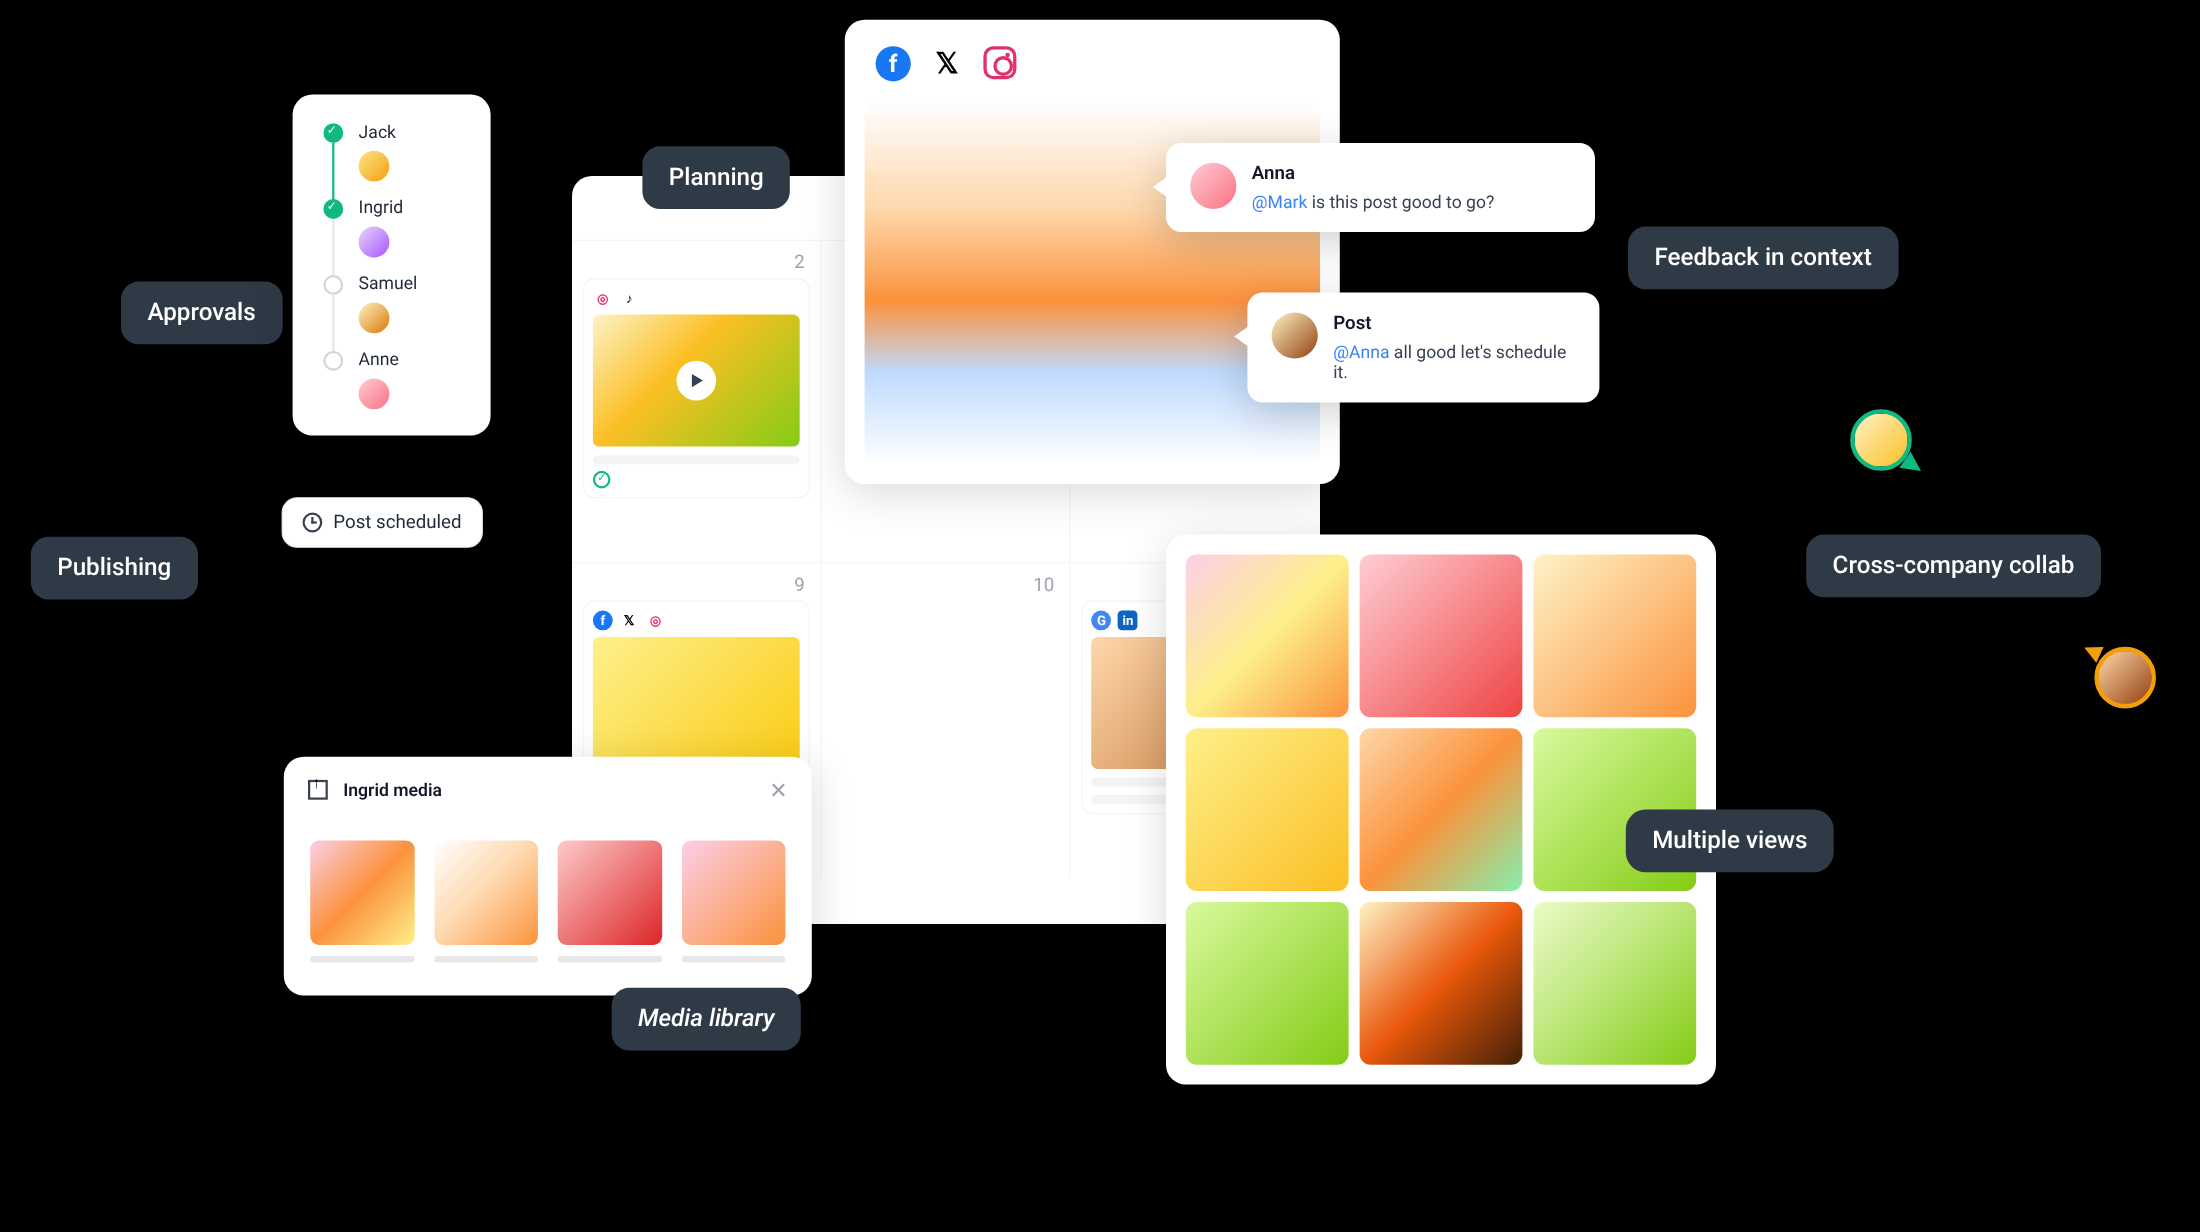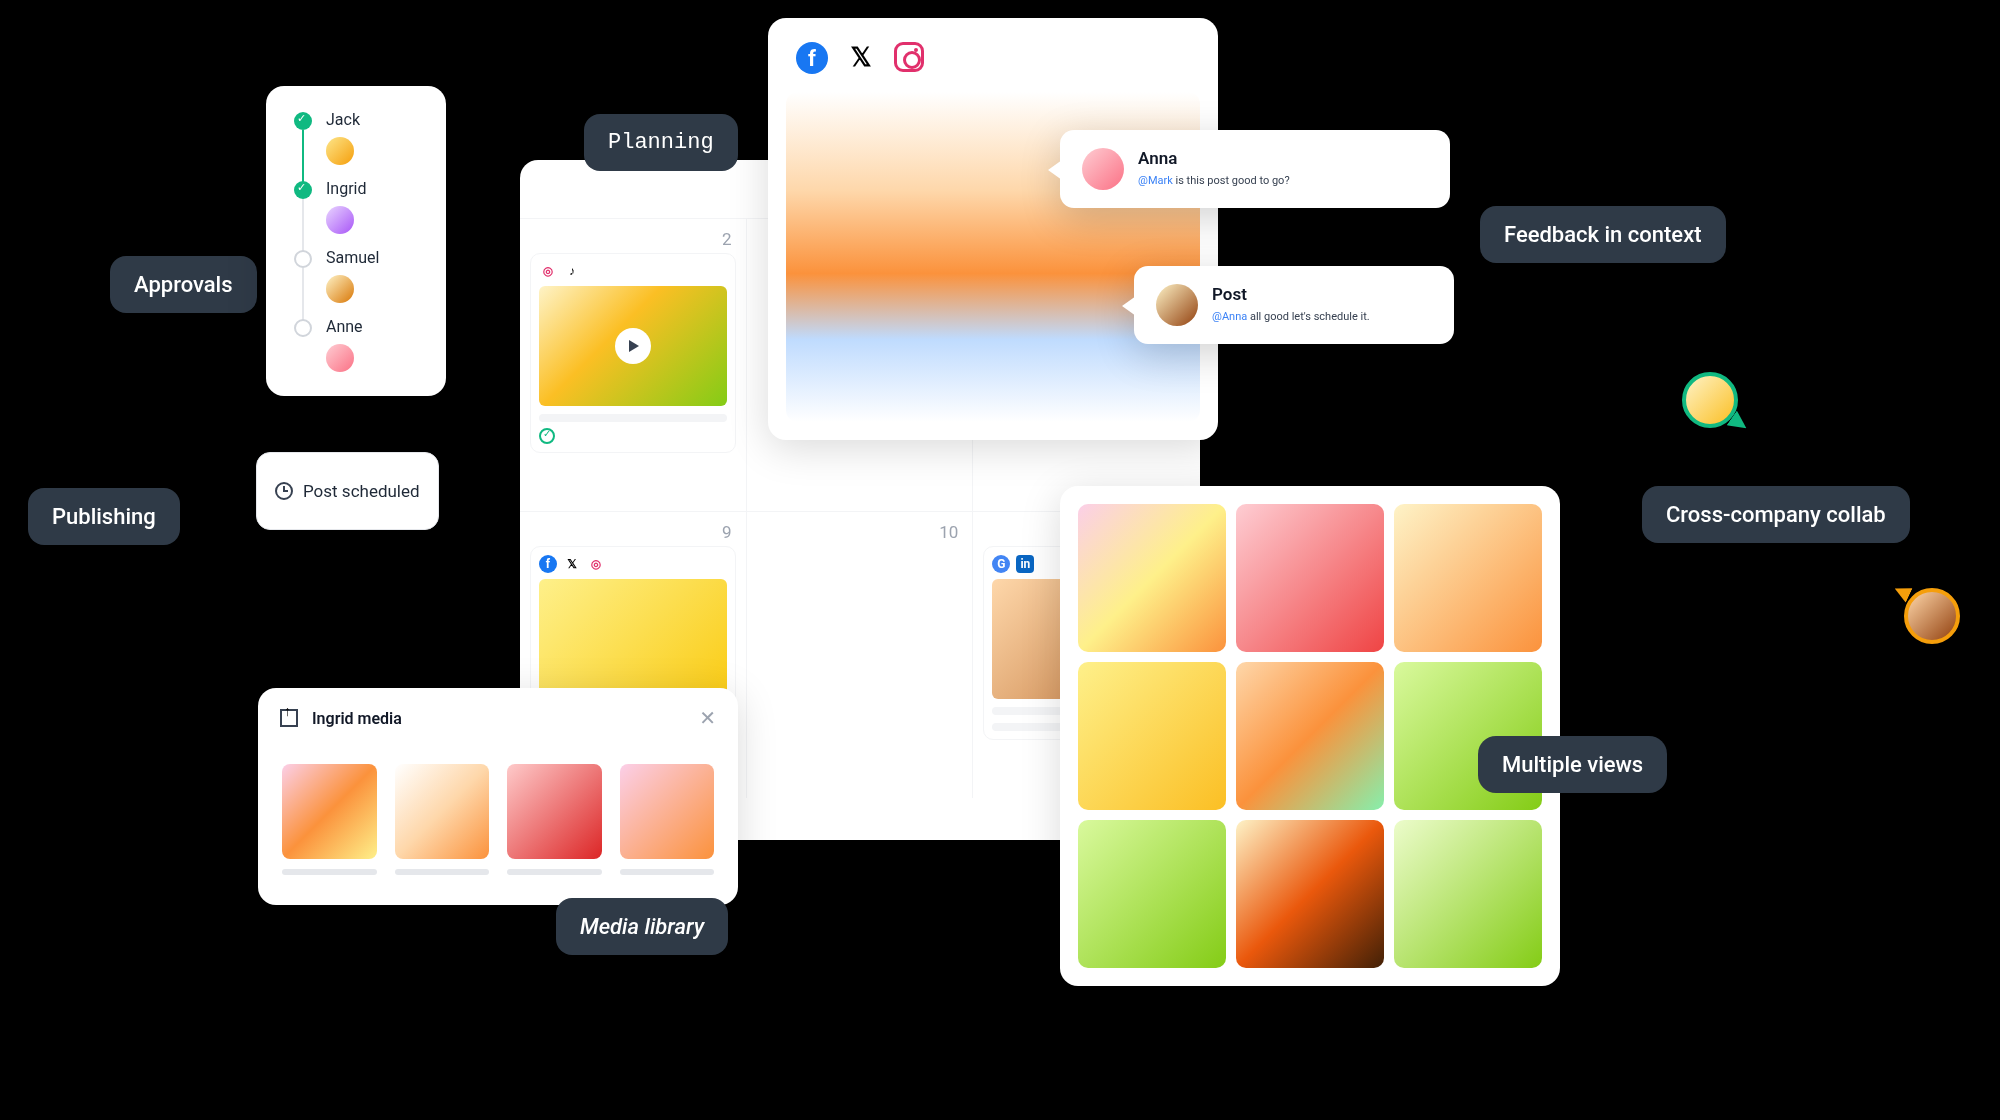--- a/index.html
+++ b/index.html
@@ -17,21 +17,21 @@
 .appr-dot.empty{background:#fff;border:2px solid #d1d5db;}
 .appr-line{position:absolute;left:8px;top:20px;width:2px;height:54px;background:#10b981;z-index:1;}
 .appr-line.grey{background:#e5e7eb;}
 .appr-text{font-size:16px;color:#1f2937;}
 .appr-av{width:28px;height:28px;border-radius:50%;margin-top:8px;}
 .av-1{background:linear-gradient(135deg,#fde68a,#f59e0b);}
 .av-2{background:linear-gradient(135deg,#e9d5ff,#a855f7);}
 .av-3{background:linear-gradient(135deg,#fef3c7,#d97706);}
 .av-4{background:linear-gradient(135deg,#fecdd3,#fb7185);}
 
-.scheduled-pill{position:absolute;left:256px;top:452px;background:#fff;border:1px solid #e5e7eb;border-radius:14px;padding:28px 18px;display:flex;align-items:center;gap:10px;color:#1f2937;font-size:17px;}
+.scheduled-pill{position:absolute;left:256px;top:452px;background:#fff;border:1px solid #e5e7eb;border-radius:14px;padding:12px 18px;display:flex;align-items:center;gap:10px;color:#1f2937;font-size:17px;}
 .clock-icon{width:18px;height:18px;border:2px solid #374151;border-radius:50%;position:relative;}
 .clock-icon::after{content:"";position:absolute;left:6px;top:2px;width:2px;height:6px;background:#374151;}
 .clock-icon::before{content:"";position:absolute;left:6px;top:6px;width:5px;height:2px;background:#374151;}
 
 
 .cal-card{left:520px;top:160px;width:680px;height:680px;padding:0;}
 .cal-head{text-align:center;padding:30px 0 10px;color:#9ca3af;font-size:15px;letter-spacing:4px;font-weight:500;}
 .cal-grid{display:grid;grid-template-columns:1fr 1fr 1fr;height:580px;}
 .cal-cell{border-top:1px solid #f3f4f6;border-right:1px solid #f3f4f6;padding:10px;position:relative;}
 .cal-cell:nth-child(3n){border-right:none;}
@@ -67,21 +67,21 @@
 .sic{width:32px;height:32px;}
 .post-img{width:calc(100% - 36px);height:330px;margin:0 18px 18px;border-radius:12px;background:linear-gradient(180deg,#fff 0%,#fed7aa 30%,#fb923c 55%,#bfdbfe 75%,#fff 100%);}
 
 
 .comment{position:absolute;background:#fff;border-radius:14px;padding:18px 22px;display:flex;gap:14px;box-shadow:0 10px 40px rgba(0,0,0,.18);z-index:6;}
 .comment::before{content:"";position:absolute;left:-12px;top:30px;border-right:14px solid #fff;border-top:10px solid transparent;border-bottom:10px solid transparent;}
 .c-av{width:42px;height:42px;border-radius:50%;flex-shrink:0;}
 .c-av-a{background:linear-gradient(135deg,#fecdd3,#fb7185);}
 .c-av-m{background:linear-gradient(135deg,#fef3c7,#92400e);}
 .c-name{font-weight:600;font-size:17px;color:#111827;margin-bottom:6px;}
-.c-text{font-size:11px;color:#374151;}
+.c-text{font-size:16px;color:#374151;}
 .c-mention{color:#3b82f6;}
 
 
 .media-card{left:258px;top:688px;width:480px;padding:0;z-index:4;}
 .media-head{display:flex;align-items:center;padding:18px 22px;gap:14px;}
 .upload-ic{width:18px;height:18px;border:2px solid #374151;position:relative;}
 .upload-ic::after{content:"↑";position:absolute;left:2px;top:-8px;font-size:14px;}
 .media-title{font-size:16px;font-weight:600;color:#111827;flex:1;}
 .close-x{color:#9ca3af;font-size:20px;cursor:pointer;}
 .media-grid{display:flex;gap:18px;padding:16px 24px 30px;}
@@ -118,21 +118,21 @@
 .sic-x{width:30px;height:30px;display:flex;align-items:center;justify-content:center;font-weight:bold;font-size:26px;color:#000;}
 .sic-ig{width:30px;height:30px;border:3px solid #e1306c;border-radius:9px;position:relative;}
 .sic-ig::after{content:"";position:absolute;width:12px;height:12px;border:3px solid #e1306c;border-radius:50%;left:6px;top:6px;}
 .sic-ig::before{content:"";position:absolute;width:4px;height:4px;background:#e1306c;border-radius:50%;right:3px;top:3px;}
 </style>
 </head>
 <body>
 
 <div class="pill" style="left:110px;top:256px;">Approvals</div>
 <div class="pill" style="left:28px;top:488px;">Publishing</div>
-<div class="pill" style="left:584px;top:114px;z-index:6;font-family:Liberation Mono, monospace;">Planning</div>
+<div class="pill" style="left:584px;top:133px;z-index:6;">Planning</div>
 <div class="pill" style="left:556px;top:898px;z-index:7;font-style:italic;">Media library</div>
 <div class="pill" style="left:1480px;top:206px;">Feedback in context</div>
 <div class="pill" style="left:1478px;top:736px;z-index:7;border-radius:18px;">Multiple views</div>
 <div class="pill" style="left:1642px;top:486px;">Cross-company collab</div>
 
 <div class="card approvals-card">
   <div class="appr-row">
     <div class="appr-dot done"></div>
     <div class="appr-line"></div>
     <div>

